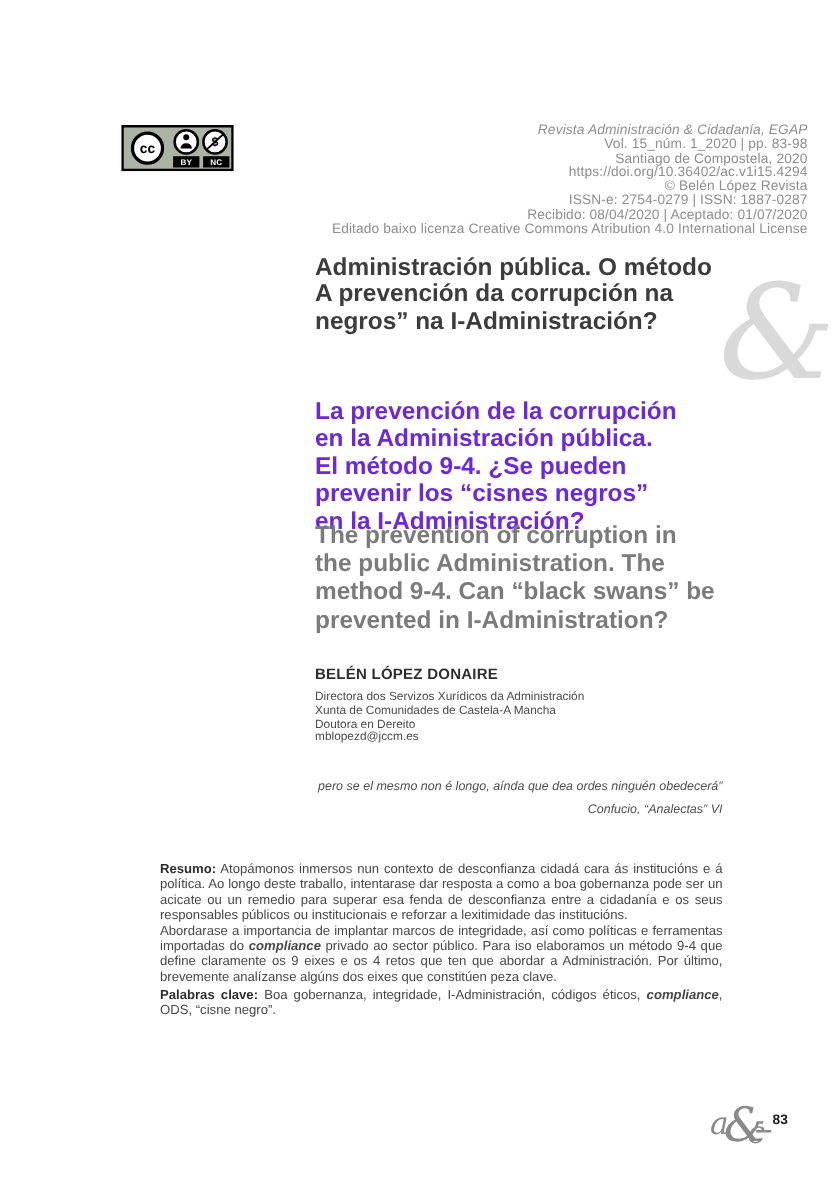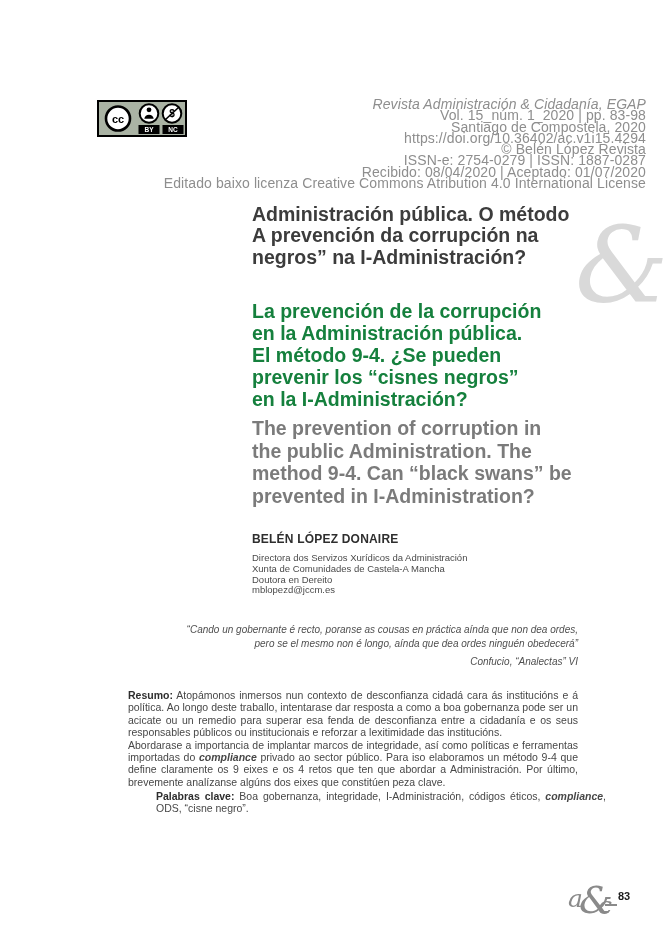--- a/index.html
+++ b/index.html
@@ -22,21 +22,21 @@
     display: block;
     cursor: pointer;
   }
 
   
   .journal-header {
     position: absolute;
     top: 99px;
     right: 23px;
     text-align: right;
-    font-size: 14px;
+    font-size: 11px;
     line-height: 11.3px;
     color: #8e8e8e;
     letter-spacing: 0.1px;
   }
   .journal-header .jname { font-style: italic; }
   .journal-header .doi { cursor: pointer; }
 
   
   .watermark {
     position: absolute;
@@ -46,21 +46,21 @@
     font-style: italic;
     font-size: 105px;
     line-height: 105px;
     color: #d9d9d9;
     user-select: none;
   }
 
   
   .title { position: absolute; left: 252px; font-weight: bold; white-space: nowrap; }
   .title-gl { top: 204px; font-size: 19.5px; line-height: 21.3px; color: #3c3c3c; }
-  .title-es { top: 300px; font-size: 19.5px; line-height: 22px; color: #15803d; }
+  .title-es { top: 318px; font-size: 19.5px; line-height: 22px; color: #6d28d9; }
   .title-en { top: 417px; font-size: 19.5px; line-height: 22.5px; color: #7b7b7b; }
 
   
   .author { position: absolute; left: 252px; top: 532px; color: #4a4a4a; }
   .author .name {
     font-size: 12px;
     font-weight: bold;
     color: #2e2e2e;
     letter-spacing: 0.2px;
     margin-bottom: 7px;
@@ -95,21 +95,20 @@
   }
   .keywords {
     position: absolute;
     left: 128px;
     top: 790px;
     width: 450px;
     font-size: 10.5px;
     line-height: 12.4px;
     color: #474747;
     text-align: justify;
-    margin-left: 28px;
   }
   .lbl { font-weight: bold; color: #2e2e2e; }
   .em { font-style: italic; font-weight: bold; }
 
   
   .footer-logo span {
     position: absolute;
     font-family: "DejaVu Serif", serif;
     font-style: italic;
     color: #8a8a8a;
@@ -201,21 +200,20 @@
 
   <div class="author">
     <div class="name">BELÉN LÓPEZ DONAIRE</div>
     <div class="detail">Directora dos Servizos Xurídicos da Administración</div>
     <div class="detail">Xunta de Comunidades de Castela-A Mancha</div>
     <div class="detail">Doutora en Dereito</div>
     <div class="detail email">mblopezd@jccm.es</div>
   </div>
 
   <div class="quote">
-    <div>“Cando un gobernante é recto, poranse as cousas en práctica aínda que non dea ordes,</div>
     <div>pero se el mesmo non é longo, aínda que dea ordes ninguén obedecerá”</div>
     <div class="attribution">Confucio, “Analectas” VI</div>
   </div>
 
   <div class="abstract">
     <span class="lbl">Resumo:</span><span> Atopámonos inmersos nun contexto de desconfianza cidadá cara ás institucións e á política. Ao longo deste traballo, intentarase dar resposta a como a boa gobernanza pode ser un acicate ou un remedio para superar esa fenda de desconfianza entre a cidadanía e os seus responsables públicos ou institucionais e reforzar a lexitimidade das institucións.</span><br>
     <span>Abordarase a importancia de implantar marcos de integridade, así como políticas e ferramentas importadas do </span><span class="em">compliance</span><span> privado ao sector público. Para iso elaboramos un método 9-4 que define claramente os 9 eixes e os 4 retos que ten que abordar a Administración. Por último, brevemente analízanse algúns dos eixes que constitúen peza clave.</span>
   </div>
 
   <div class="keywords">

